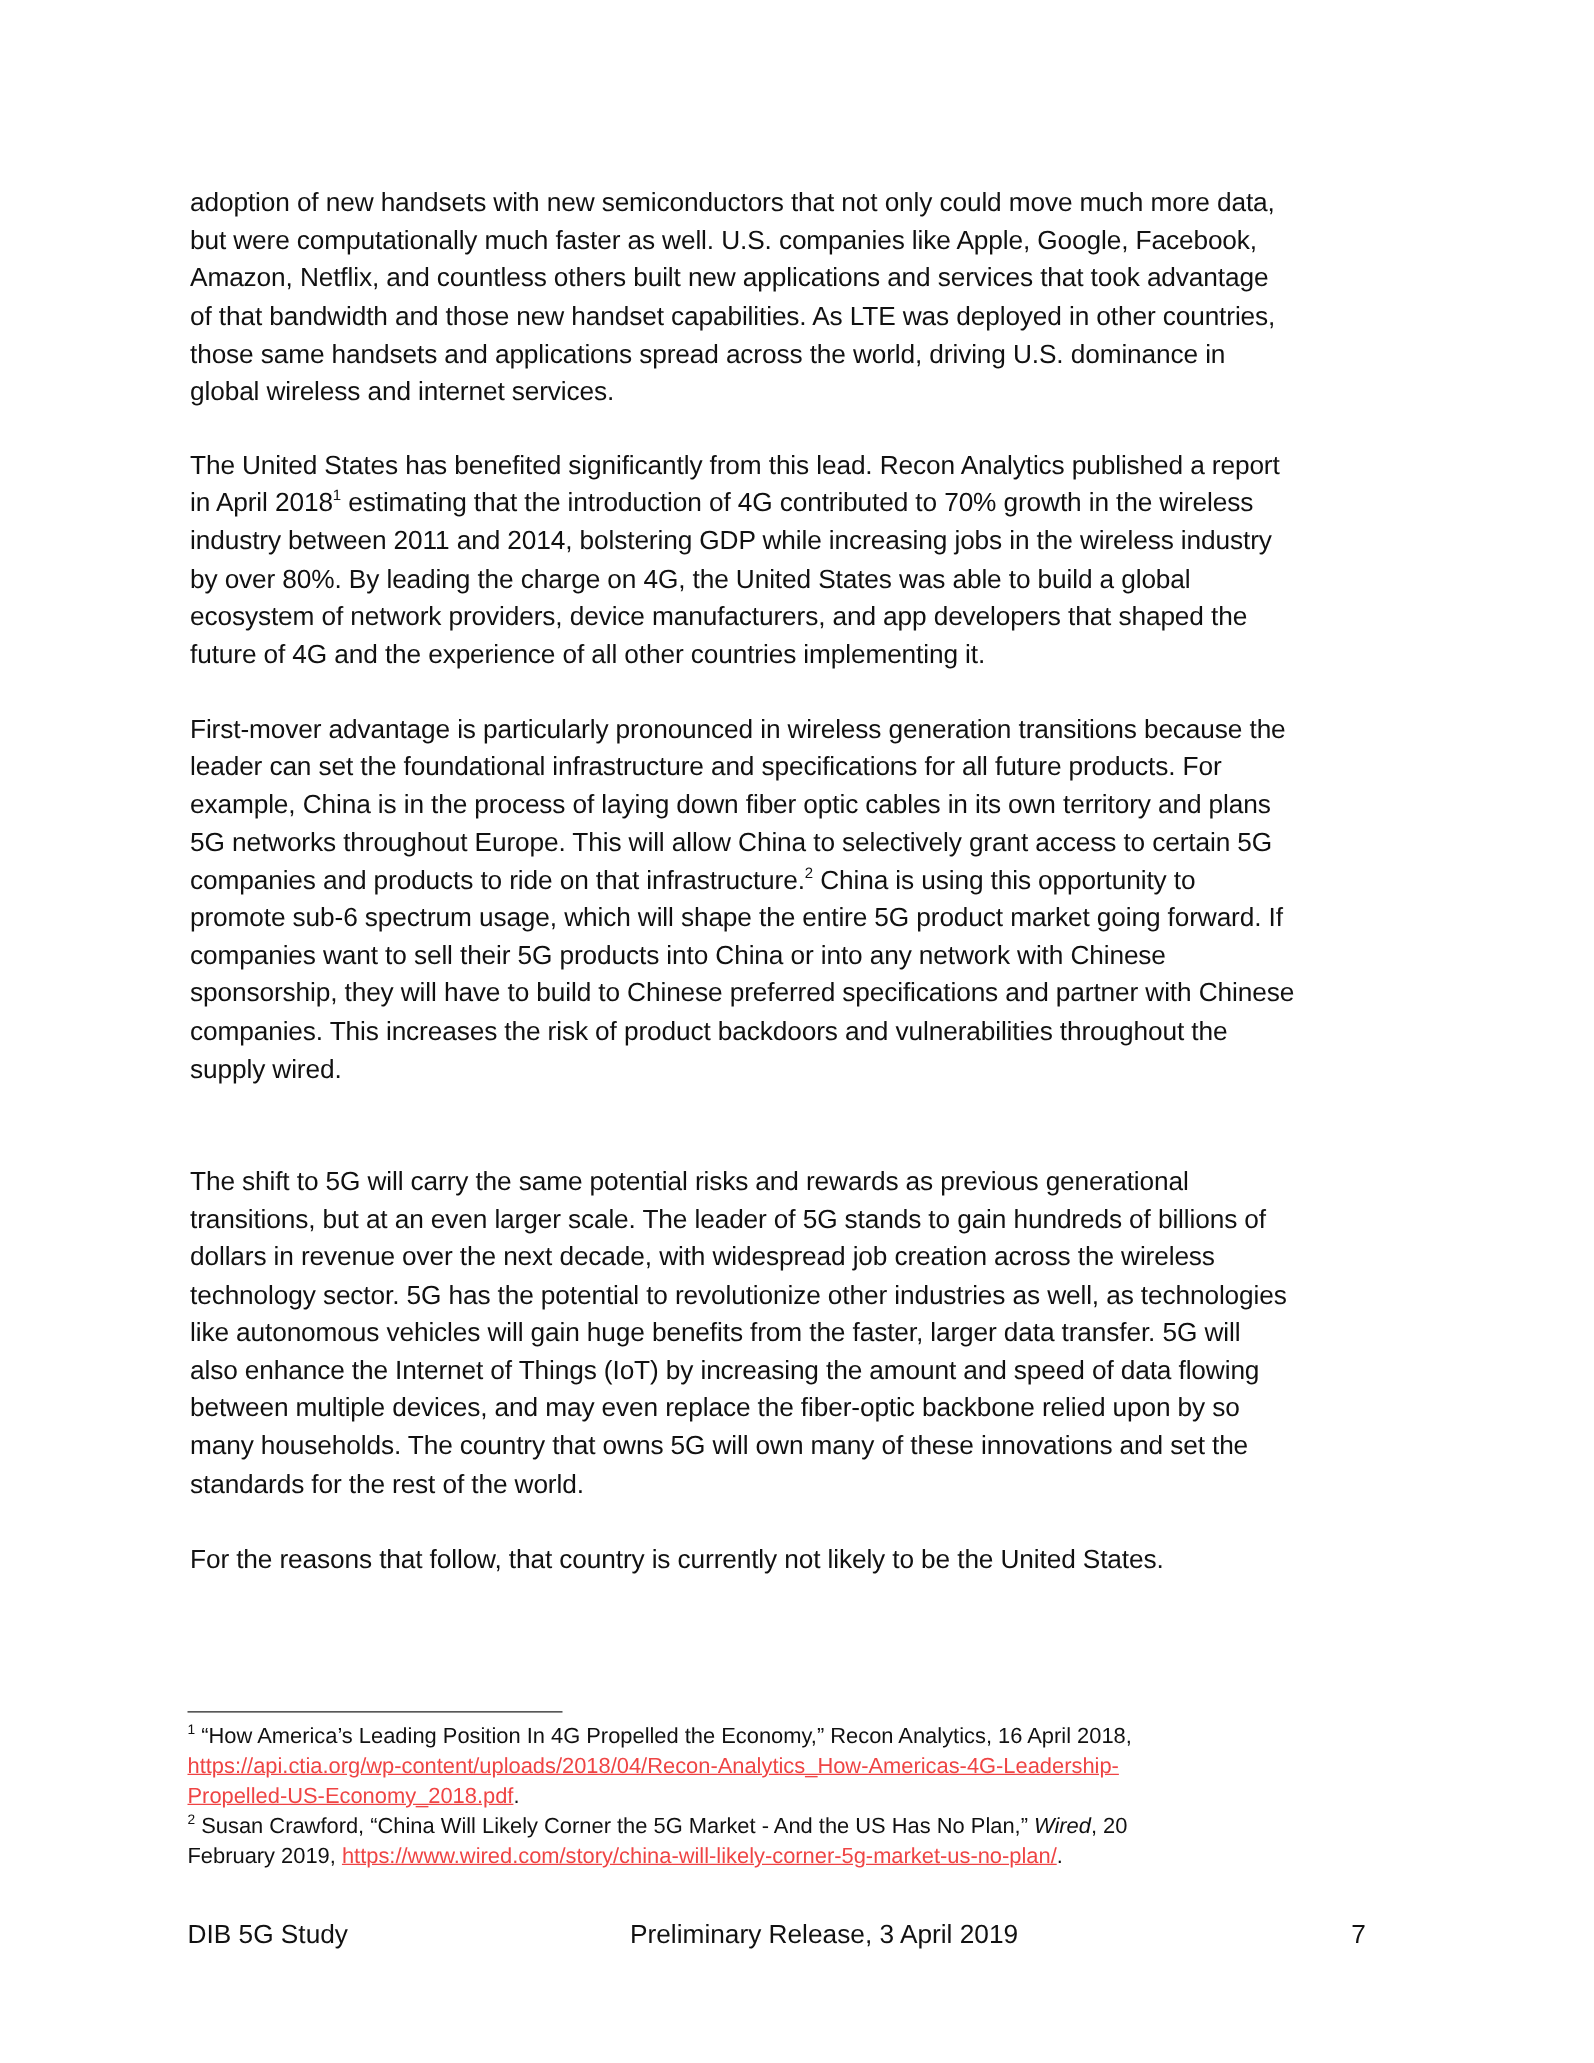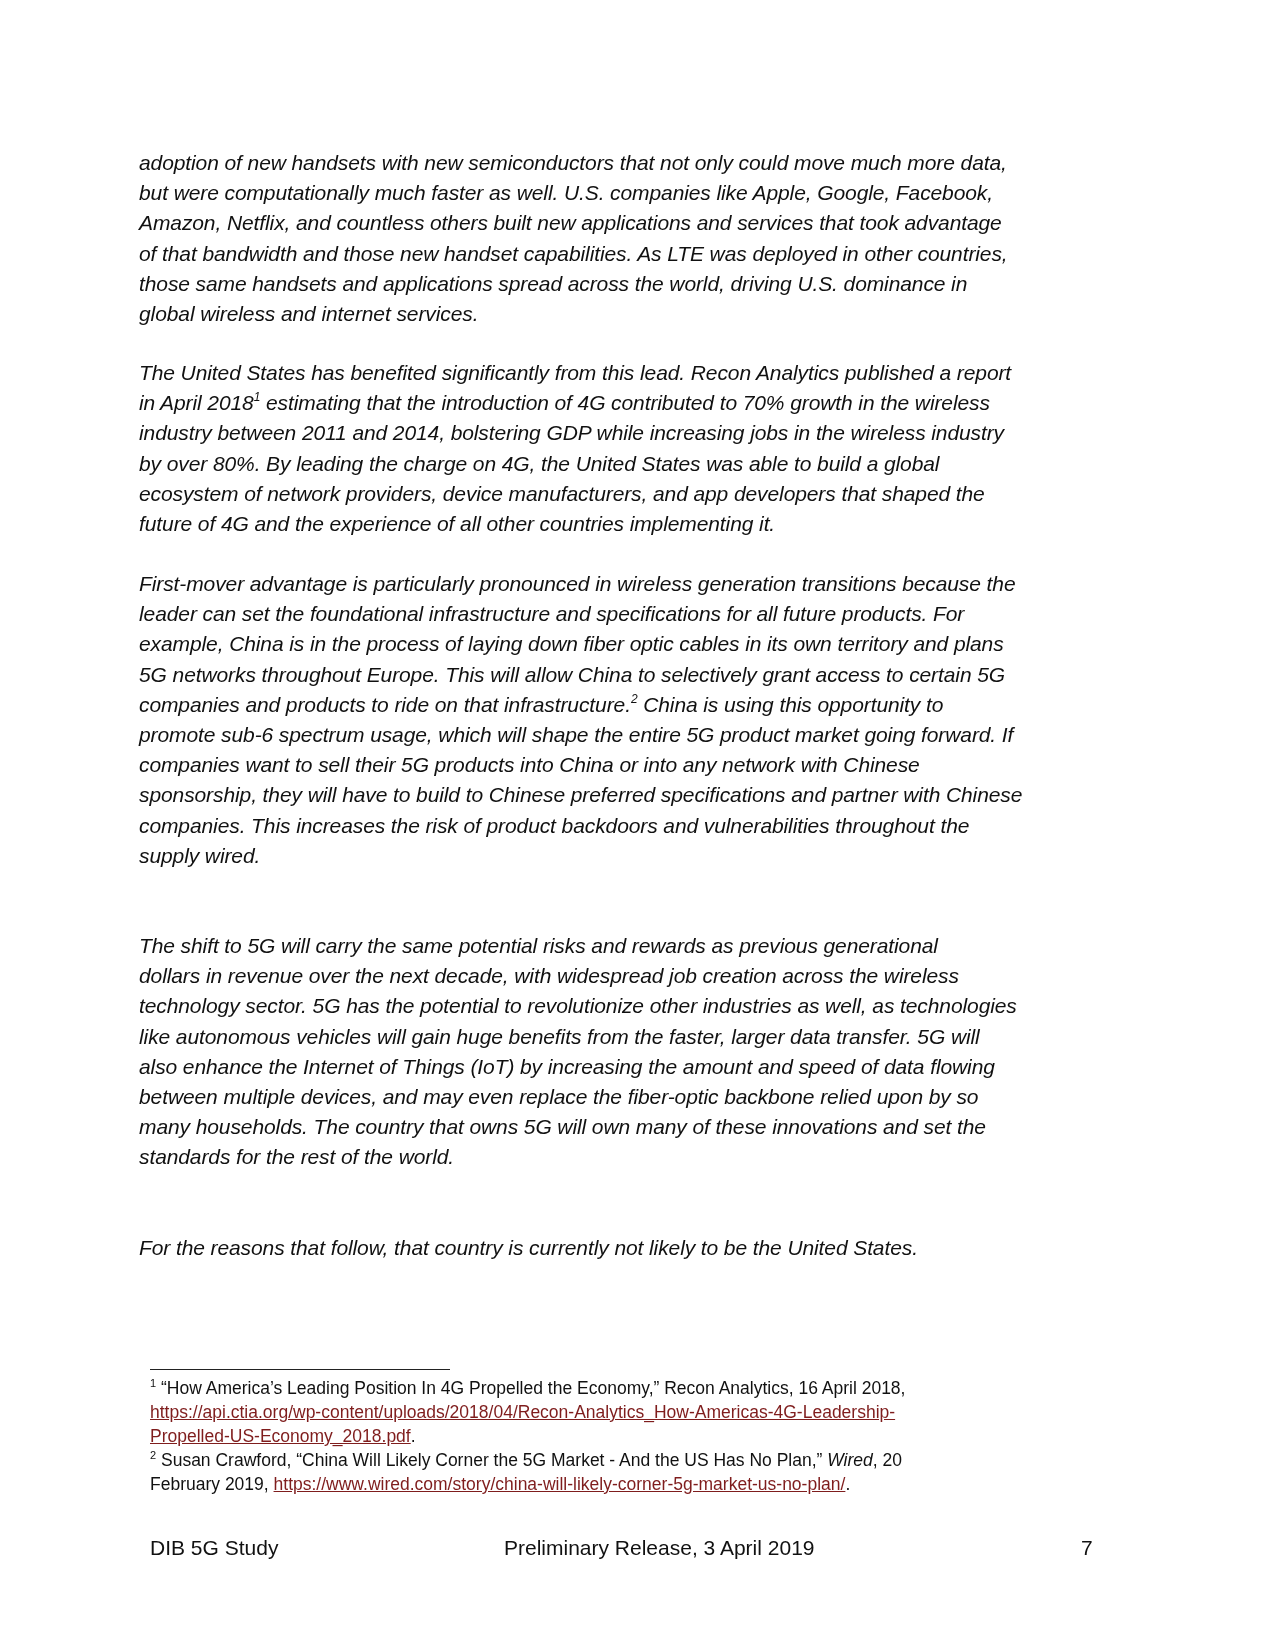--- a/index.html
+++ b/index.html
@@ -1,34 +1,33 @@
 <!DOCTYPE html>
 <html><head>
   <meta charset="utf-8">
   <style>
     html, body { margin: 0; padding: 0; background: #ffffff; }
     body { width: 1275px; height: 1650px; position: relative; overflow: hidden; }
     .page { position: absolute; left: 0; top: 0; width: 1275px; height: 1650px; background: #fff; }
     .body-text {
-      position: absolute; left: 139px; width: 980px;
+      position: absolute; left: 152px; width: 980px;
       font-family: "Liberation Sans", sans-serif;
       font-size: 21px; line-height: 30.2px; color: #111;
       letter-spacing: -0.1px;
-      font-style: italic;
     }
     .line { display: block; white-space: nowrap; }
     sup.fn { font-size: 12px; vertical-align: 9px; line-height: 0; }
     .fn-rule { position: absolute; left: 150px; top: 1369px; width: 300px; height: 0; border-top: 1.5px solid #222; }
     .footnotes {
       position: absolute; left: 150px; top: 1376px; width: 980px;
       font-family: "Liberation Sans", sans-serif;
       font-size: 17.5px; line-height: 24px; color: #111;
     }
     .footnotes sup { font-size: 11px; vertical-align: 7px; line-height: 0; }
-    .footnotes a { color: #7f1d1d; text-decoration: underline; }
+    .footnotes a { color: #ef4444; text-decoration: underline; }
     .footnotes em { font-style: italic; }
     .footer {
       position: absolute; top: 1536px; left: 150px; width: 940px; height: 30px;
       font-family: "Liberation Sans", sans-serif; font-size: 21px; color: #111;
     }
     .footer .left { position: absolute; left: 0; top: 0; text-align: right; }
     .footer .center { position: absolute; left: 354px; top: 0; }
     .footer .right { position: absolute; left: 931px; top: 0; }
   </style>
 </head>
@@ -62,20 +61,21 @@
     <span class="line"><span>companies and products to ride on that infrastructure.</span><sup class="fn">2</sup><span> China is using this opportunity to</span></span>
     <span class="line">promote sub-6 spectrum usage, which will shape the entire 5G product market going forward. If</span>
     <span class="line">companies want to sell their 5G products into China or into any network with Chinese</span>
     <span class="line">sponsorship, they will have to build to Chinese preferred specifications and partner with Chinese</span>
     <span class="line">companies. This increases the risk of product backdoors and vulnerabilities throughout the</span>
     <span class="line">supply wired.</span>
   </div>
 
   <div class="body-text" style="top:931px;">
     <span class="line">The shift to 5G will carry the same potential risks and rewards as previous generational</span>
+    <span class="line">transitions, but at an even larger scale. The leader of 5G stands to gain hundreds of billions of</span>
     <span class="line">dollars in revenue over the next decade, with widespread job creation across the wireless</span>
     <span class="line">technology sector. 5G has the potential to revolutionize other industries as well, as technologies</span>
     <span class="line">like autonomous vehicles will gain huge benefits from the faster, larger data transfer. 5G will</span>
     <span class="line">also enhance the Internet of Things (IoT) by increasing the amount and speed of data flowing</span>
     <span class="line">between multiple devices, and may even replace the fiber-optic backbone relied upon by so</span>
     <span class="line">many households. The country that owns 5G will own many of these innovations and set the</span>
     <span class="line">standards for the rest of the world.</span>
   </div>
 
   <div class="body-text" style="top:1233px;">

